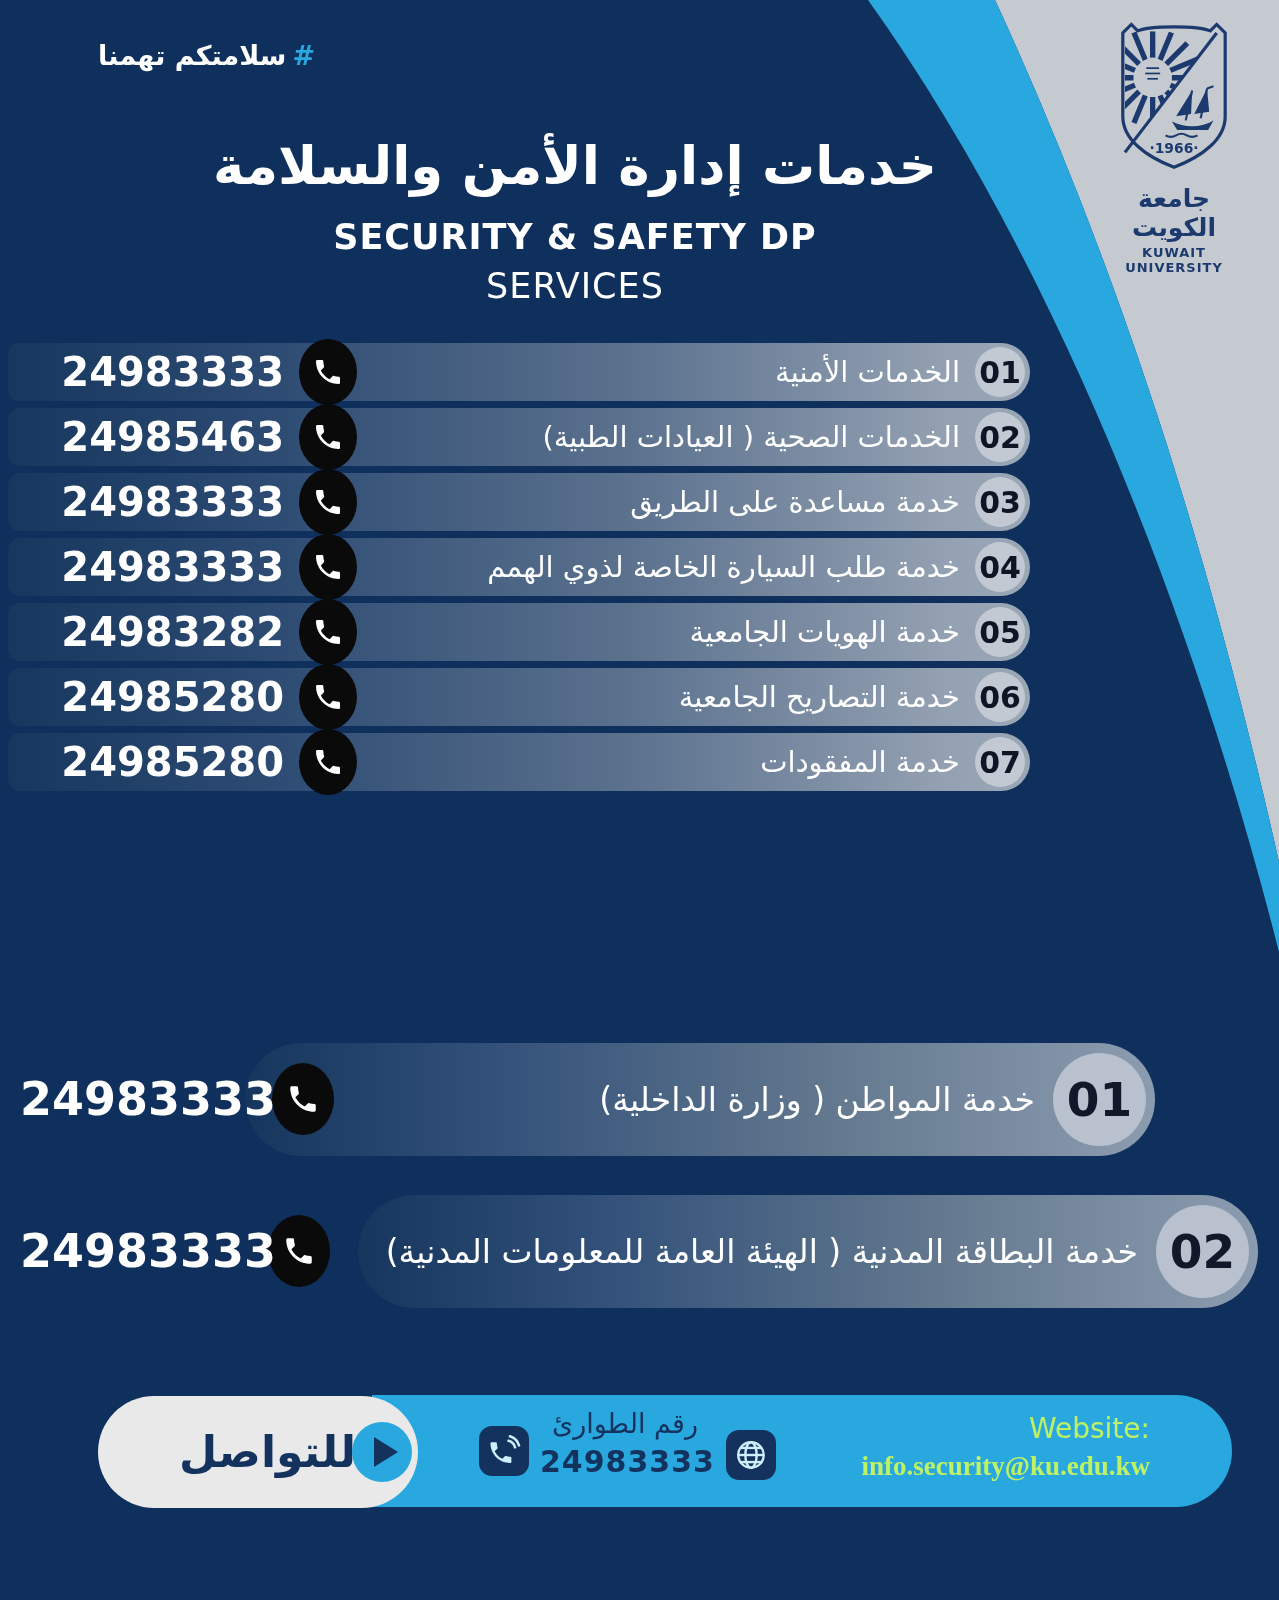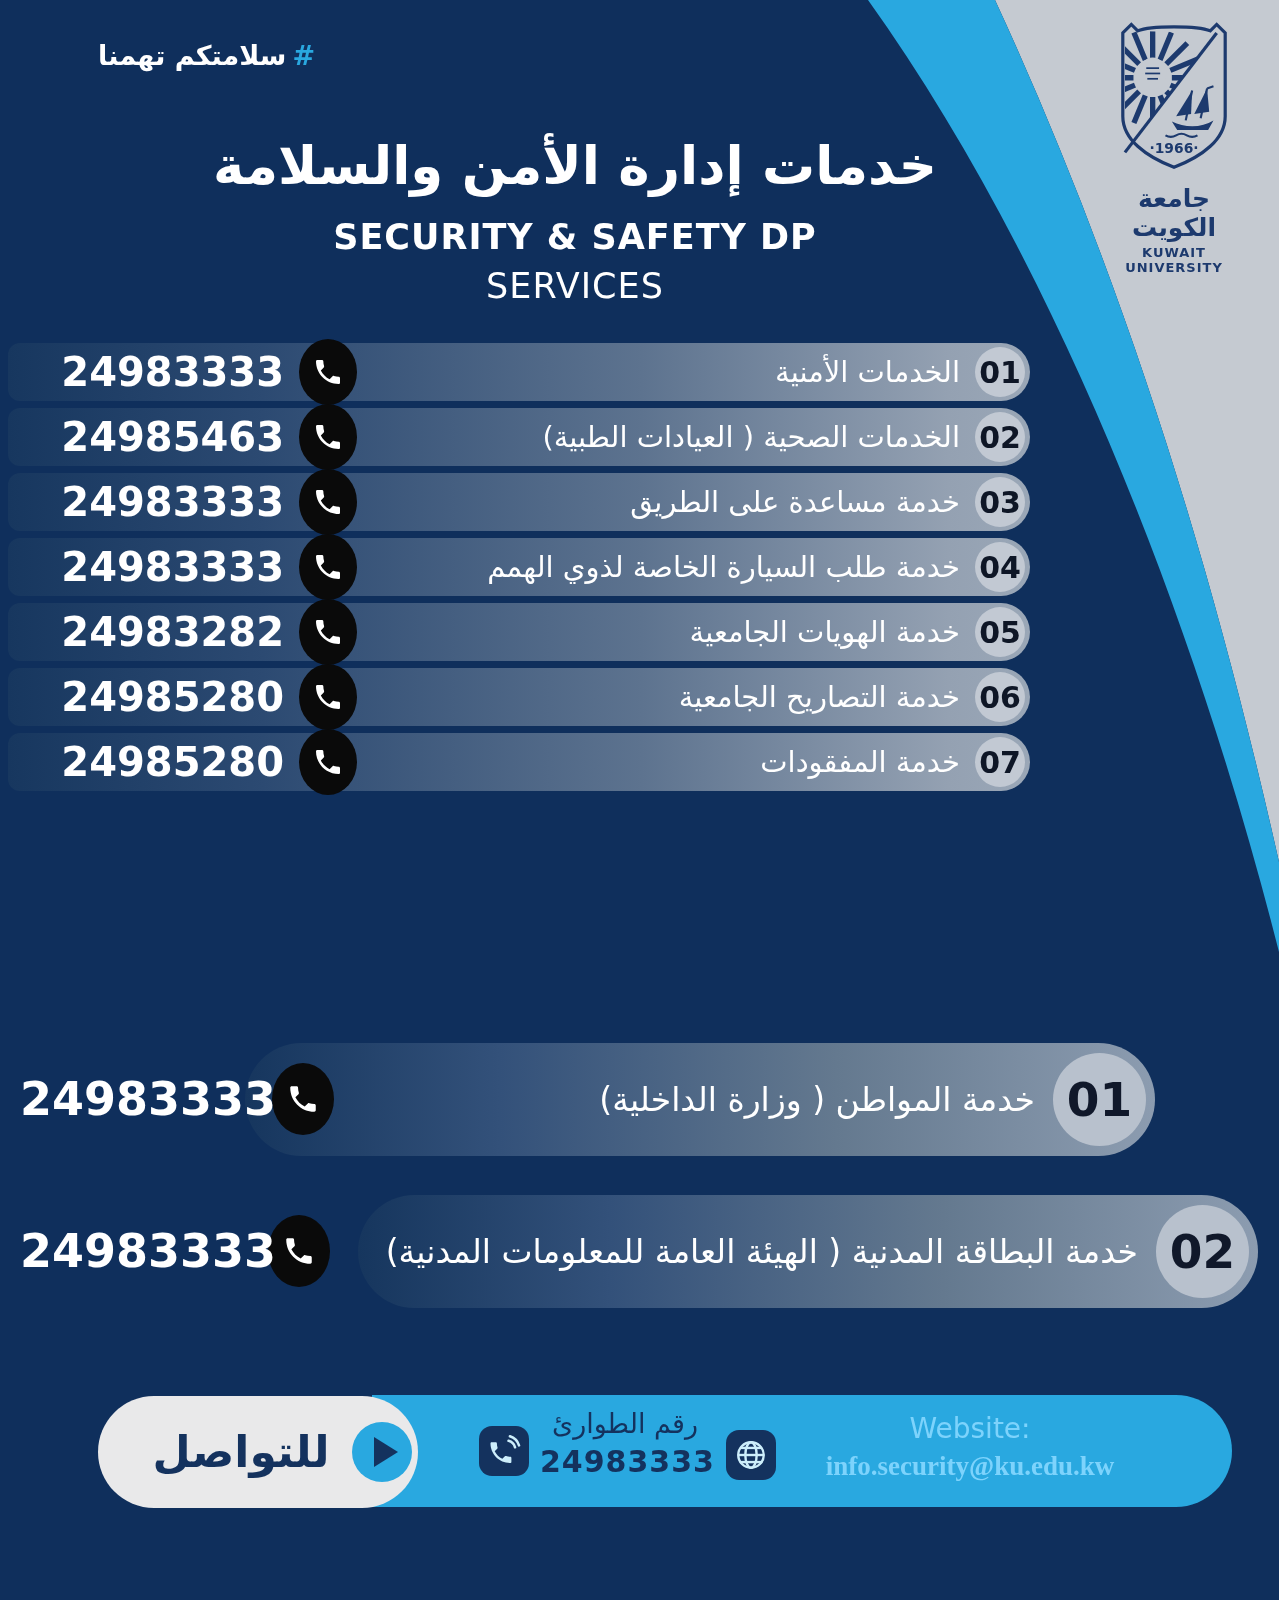--- a/index.html
+++ b/index.html
@@ -86,41 +86,41 @@
   .footer-bar{
     position:absolute;left:372px;top:1395px;width:860px;height:112px;
     background:#29a8e0;border-radius:0 56px 56px 0;
   }
   .contact-pill{
     position:absolute;left:98px;top:1396px;width:320px;height:112px;
     background:#e9e9ea;border-radius:56px;
   }
   .contact-label{
     position:absolute;left:28px;top:0;width:230px;height:92px;line-height:112px;
-    text-align:center;color:#14325e;font-size:44px;font-weight:bold;direction:rtl;
+    color:#14325e;font-size:44px;font-weight:bold;direction:rtl;
   }
   .play-circle{
     position:absolute;left:254px;top:26px;width:60px;height:60px;border-radius:50%;
     background:#29a8e0;display:flex;align-items:center;justify-content:center;
   }
   .play-triangle{
     width:0;height:0;margin-left:7px;
     border-left:24px solid #14325e;border-top:15px solid transparent;border-bottom:15px solid transparent;
   }
   .icon-square{
     position:absolute;width:50px;height:50px;border-radius:13px;background:#14325e;
     display:flex;align-items:center;justify-content:center;
   }
   .icon-square svg{width:34px;height:34px;}
   .emergency-icon{left:479px;top:1426px;}
   .globe-icon{left:726px;top:1430px;}
   .emergency-text{position:absolute;left:540px;top:1408px;width:170px;text-align:center;color:#14325e;}
   .emergency-label{font-size:27px;direction:rtl;}
   .emergency-number{font-size:30px;font-weight:bold;margin-top:5px;letter-spacing:1px;}
-  .website-text{position:absolute;left:790px;top:1412px;width:360px;text-align:center;color:#7dd3fc;}
+  .website-text{position:absolute;left:790px;top:1412px;width:360px;text-align:right;color:#bef264;}
   .website-label{font-size:28px;}
   .website-value{font-size:27px;font-weight:bold;margin-top:6px;font-family:Liberation Serif, serif;}
 </style>
 </head>
 <body>
 
 <div class="canvas">
 
   <svg class="bg" viewBox="0 0 1279 1600">
     <path d="M 995 0 L 1279 0 L 1279 862 C 1208 545 1116 262 995 0 Z" fill="#c5cad1"></path>

